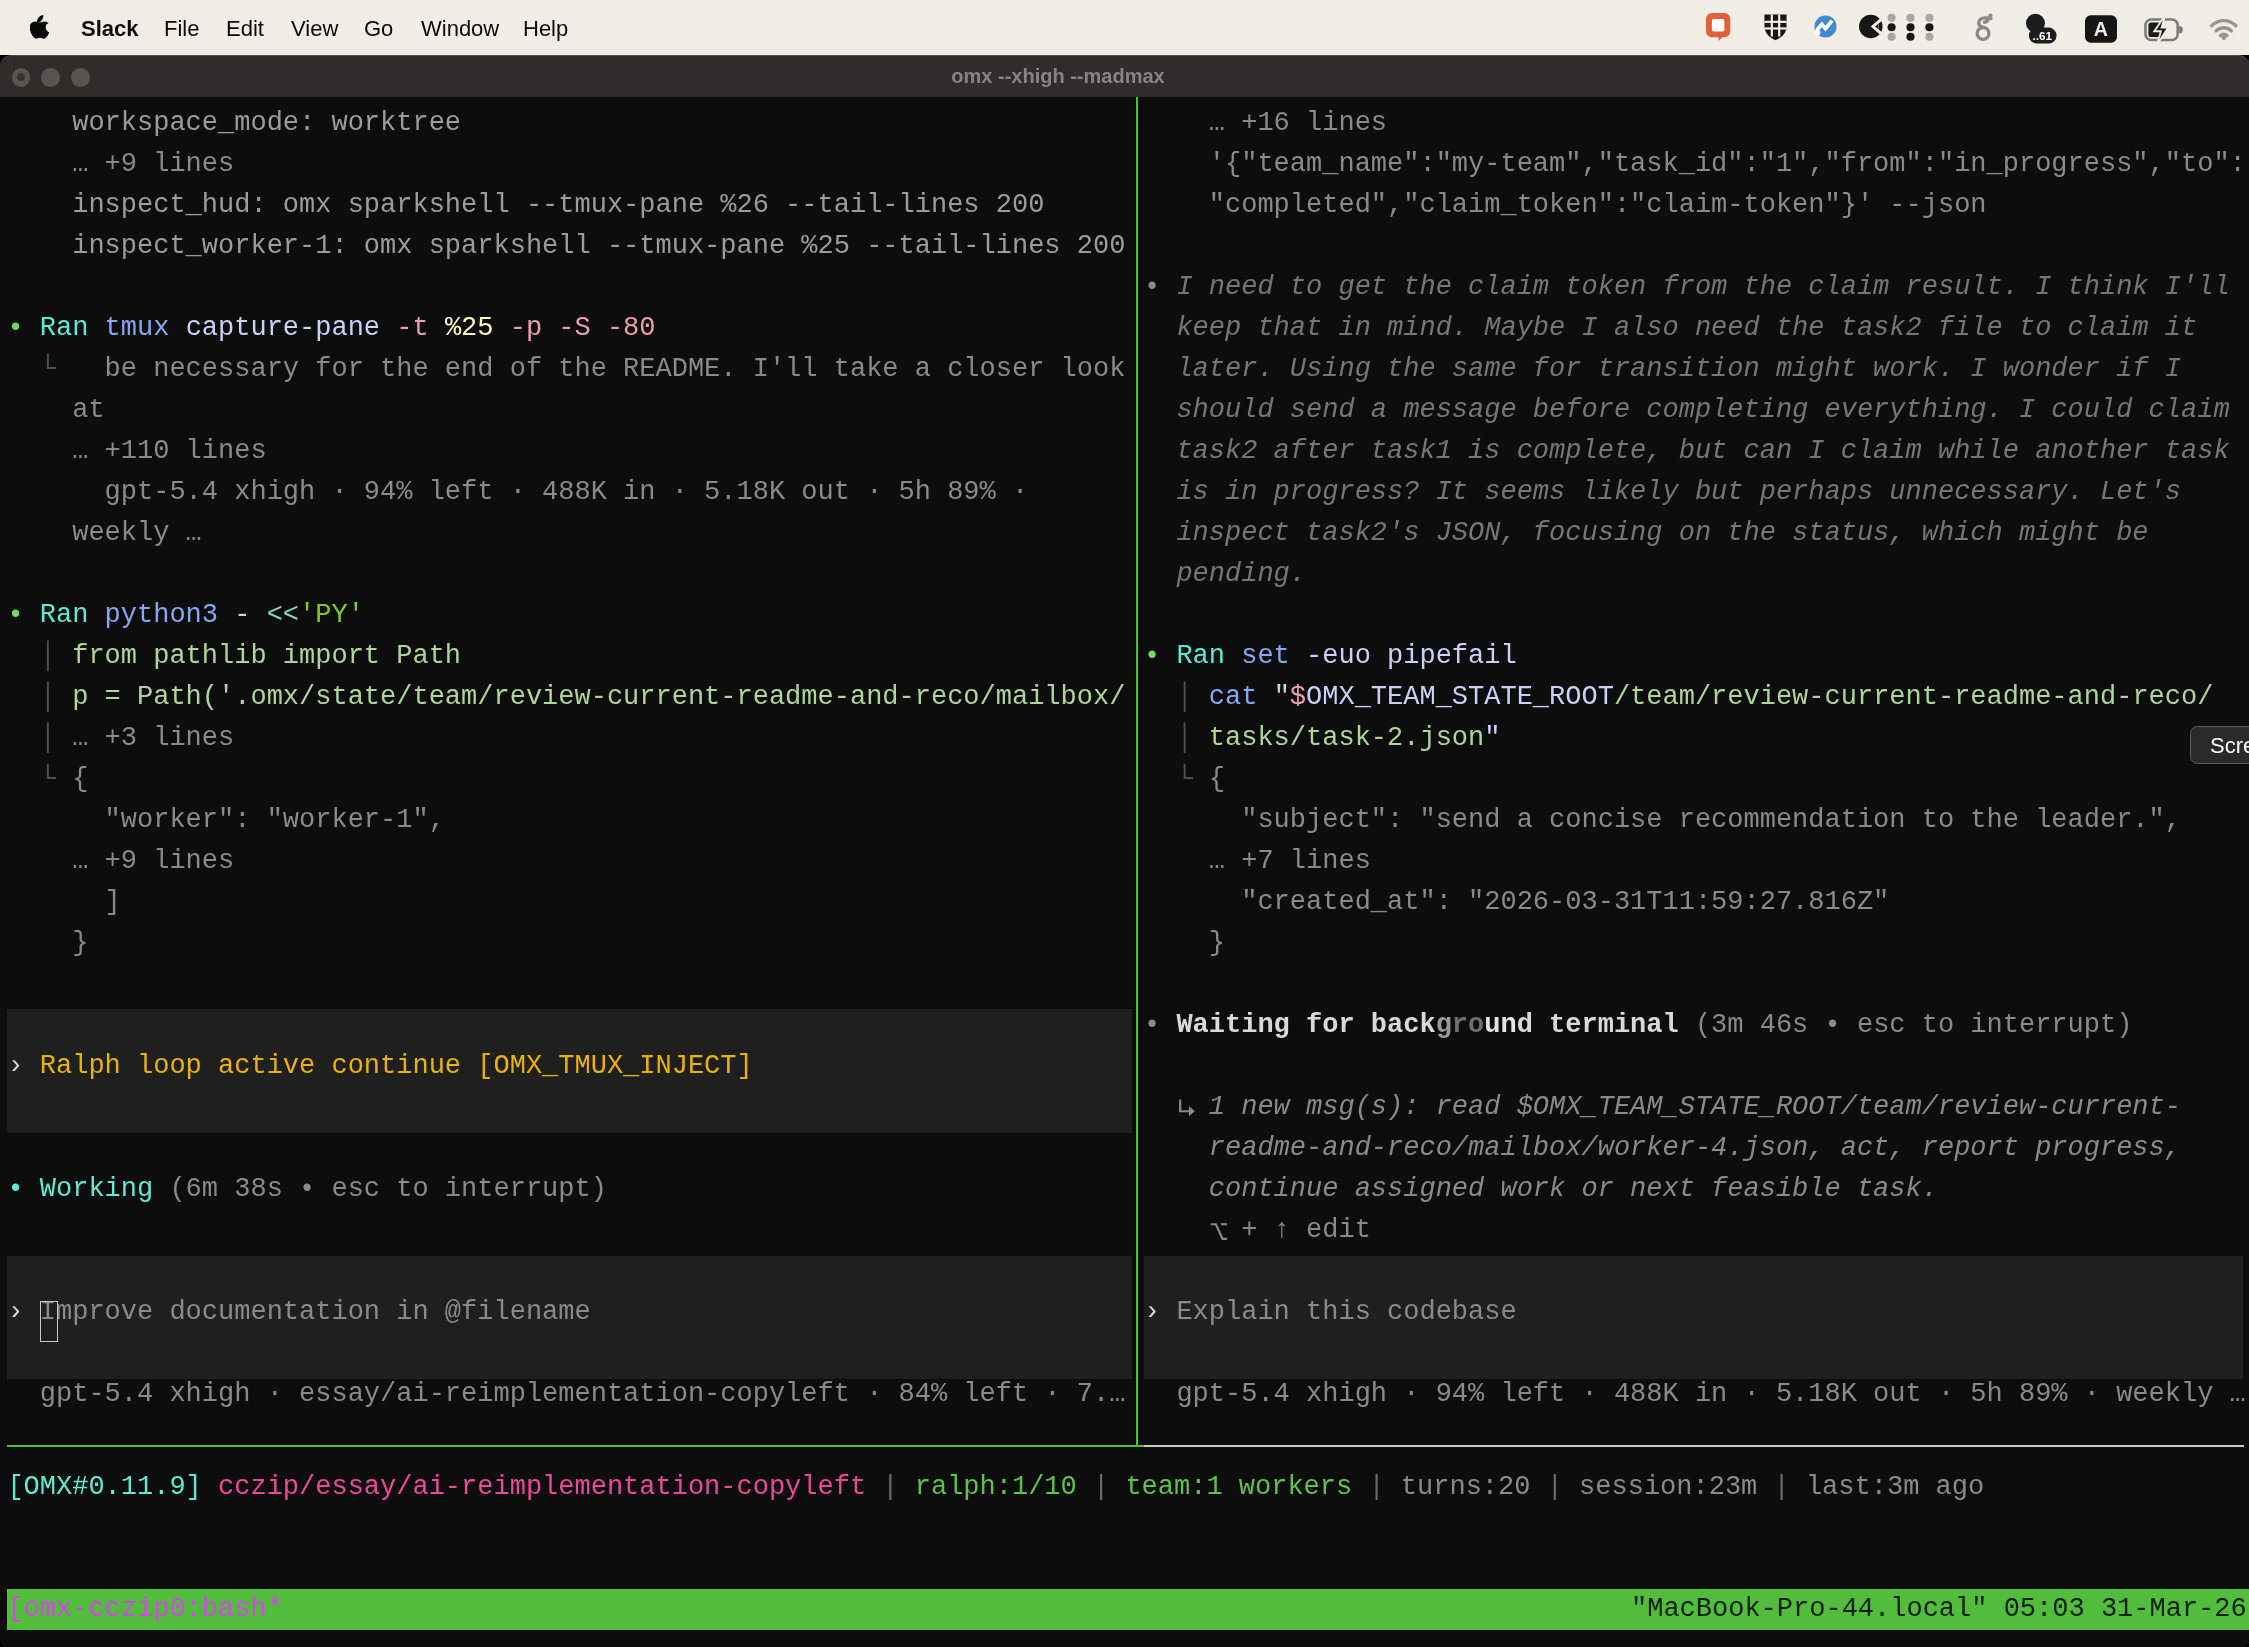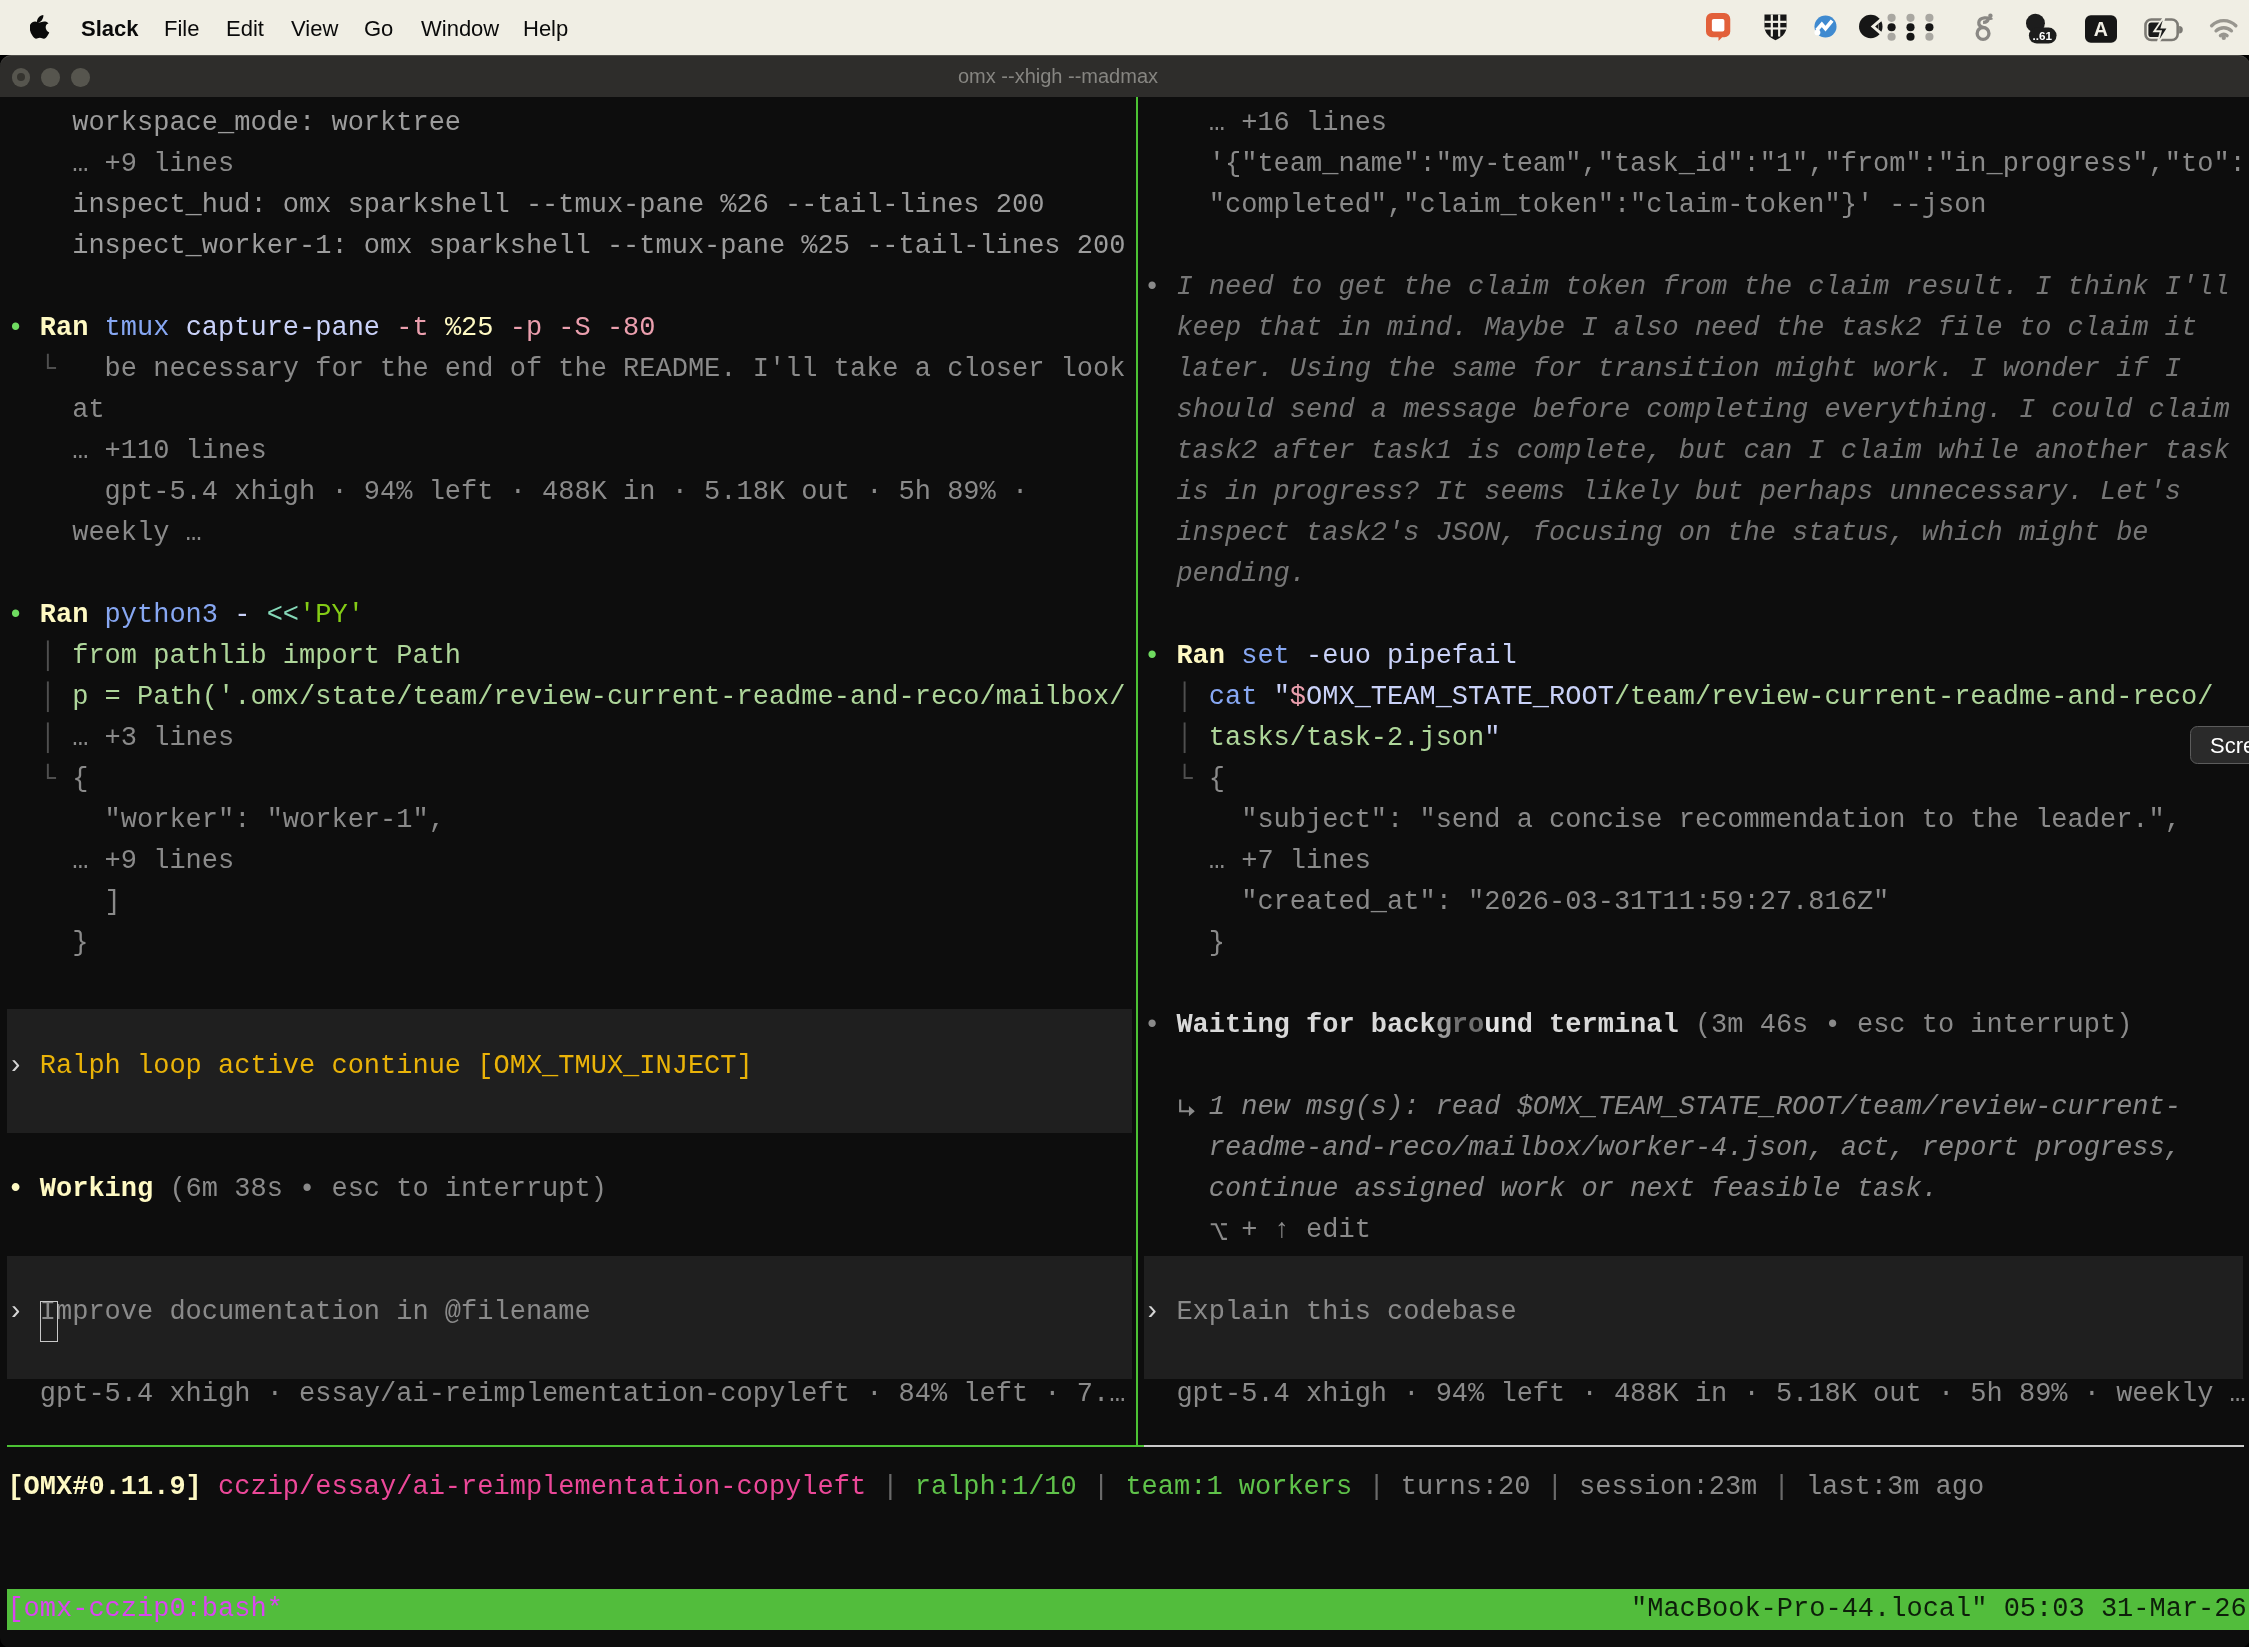--- a/index.html
+++ b/index.html
@@ -1,25 +1,25 @@
 <!DOCTYPE html>
 <html style="font-size:11.8px"><head><meta charset="utf-8"><style>
 html,body{margin:0;padding:0;width:2250px;height:1648px;background:#000;overflow:hidden}
 body{position:relative;font-family:"Liberation Sans",sans-serif}
 #menubar{position:absolute;left:0;top:0;width:2250px;height:55px;background:#f0eee4}
 .mi{position:absolute;top:0;height:37px;line-height:57px;font-size:22px;color:#0a0a0a}
 #window{position:absolute;left:0;top:55px;width:2250px;height:1593px;background:#0d0d0d;border-radius:11.8px 11.8px 10.3px 10.3px}
 #titlebar{position:absolute;left:0;top:55px;width:2250px;height:42px;background:#2e2d2b;border-radius:11.8px 11.8px 0 0;border-top:1.5px solid #4e4d49;box-sizing:border-box}
 .tl{position:absolute;top:68px;width:18.5px;height:18.5px;border-radius:50%;background:#56554e}
-#wtitle{position:absolute;top:55px;left:0;width:2116px;height:42px;text-align:center;line-height:42px;font-size:20px;font-weight:normal;color:#868581}
+#wtitle{position:absolute;top:55px;left:0;width:2116px;height:42px;text-align:center;line-height:42px;font-size:20px;font-weight:bold;color:#868581}
 pre{position:absolute;margin:0;font-family:"Liberation Mono",monospace;font-size:27px;line-height:41px;color:#9c9c9c;white-space:pre}
 .box{position:absolute;background:#1f1f1f}
 .d{color:#8a8a8a}
 .dd{color:#767676}
-.w{color:#fef9c3;font-weight:bold}
+.w{color:#5eead4;font-weight:normal}
 .bw{color:#d9d9d9;font-weight:bold}
 .gb{color:#6fdb60}
 .blu{color:#87a7f2}
 .lav{color:#c9d1f8}
 .sal{color:#eb9fae}
 .org{color:#fef9c3}
 .cod{color:#aed69a}
 .vio{color:#84cc16}
 .mnt{color:#85d8b8}
 .tr{color:#4f4f4f}

